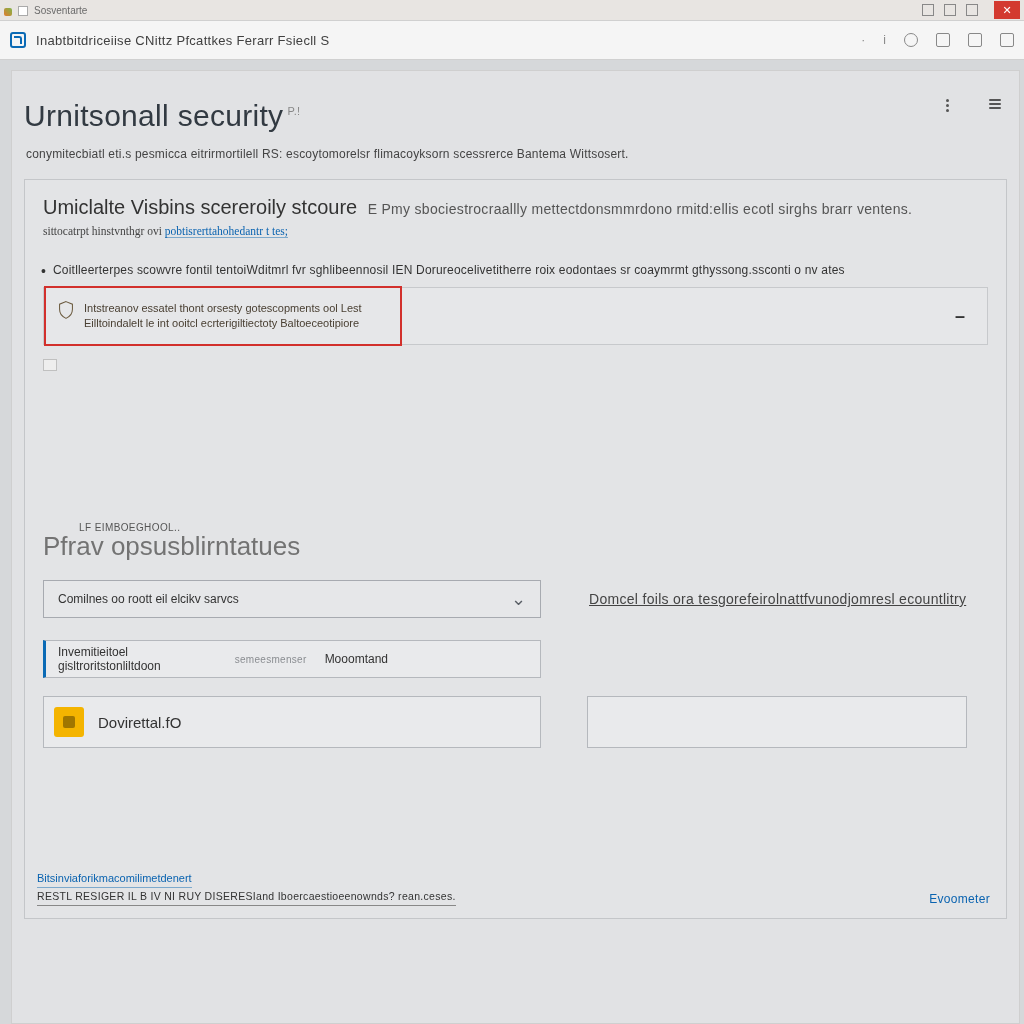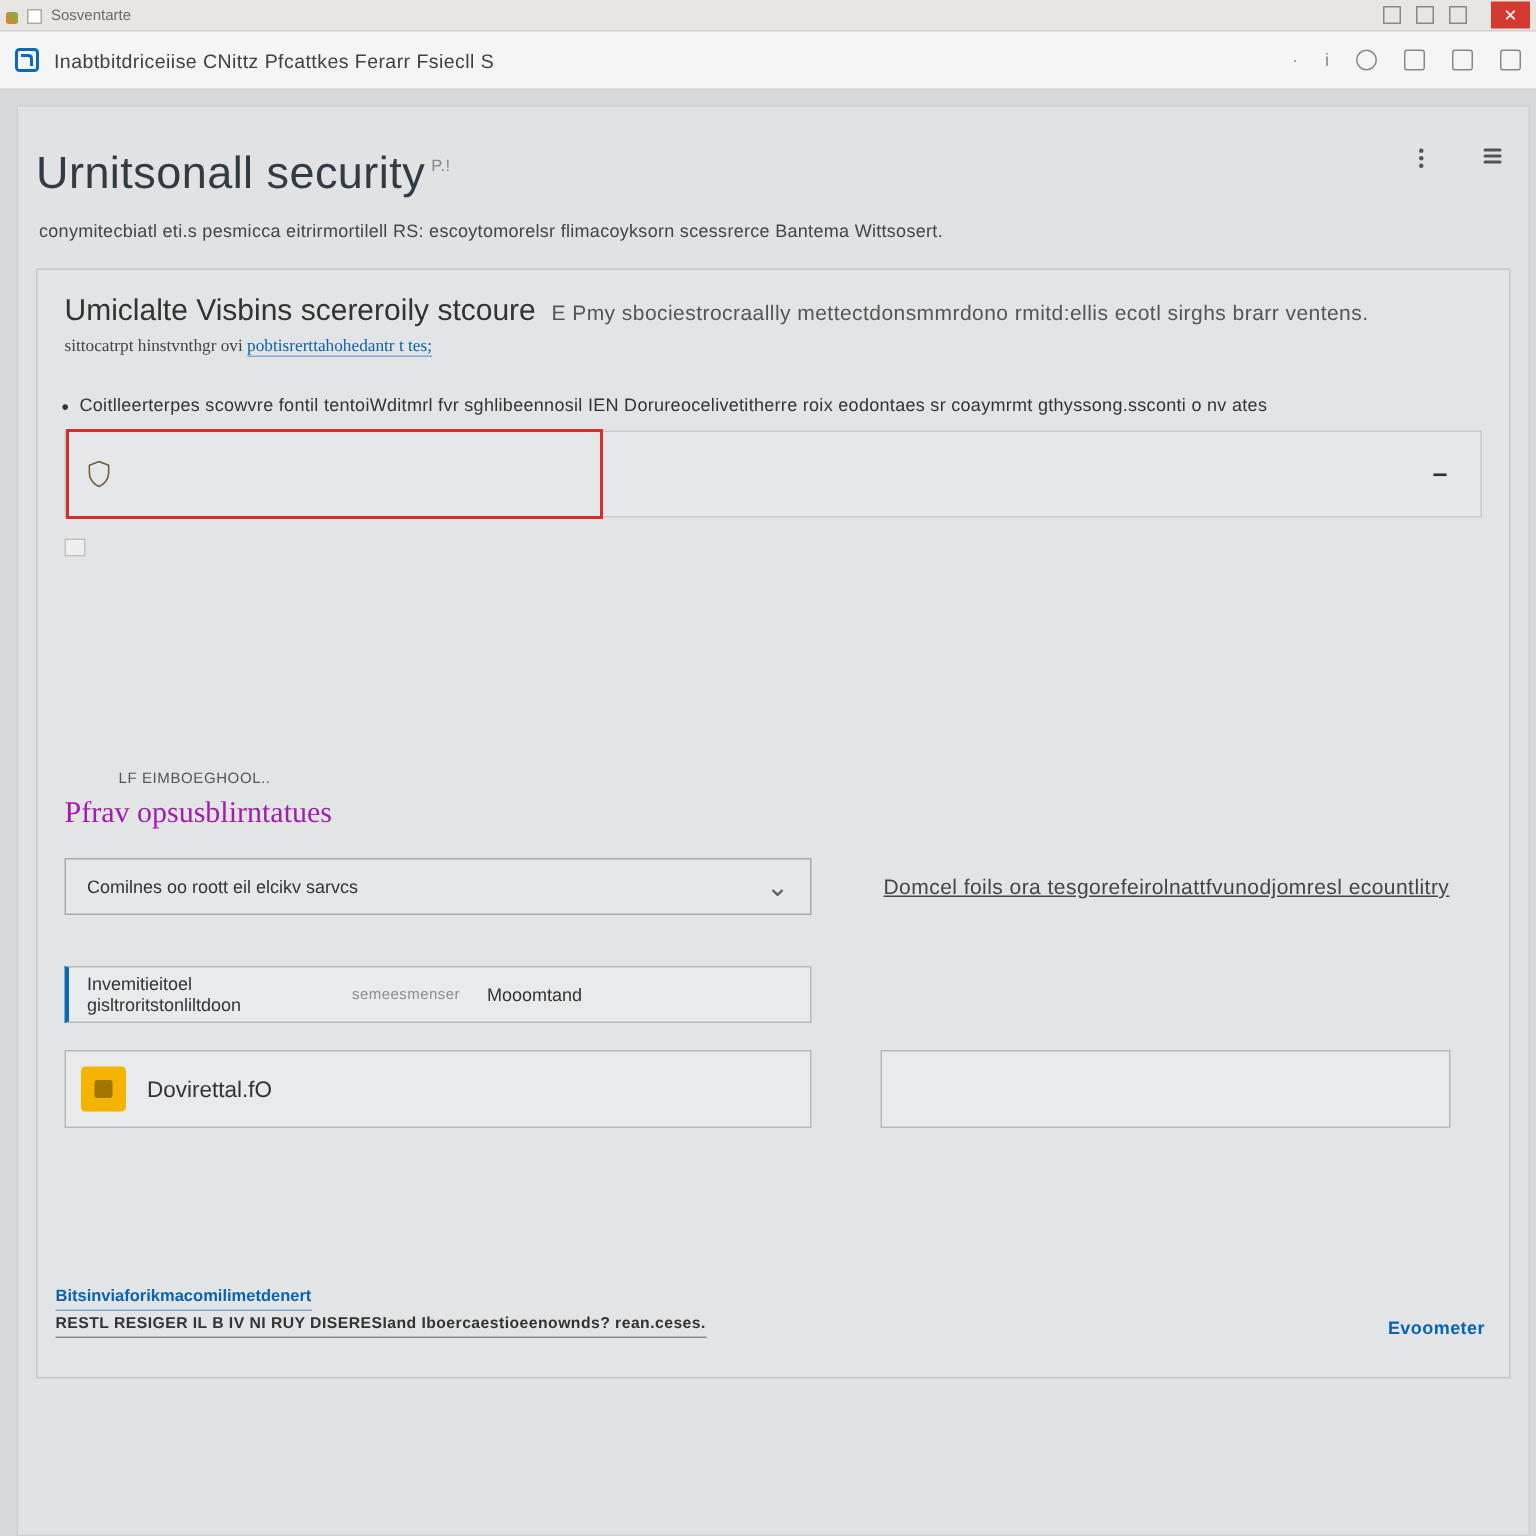--- a/index.html
+++ b/index.html
@@ -52,39 +52,39 @@
   .alert-highlight { position:absolute; left:0; top:-2px; bottom:-2px; width: 358px; border: 2px solid #d2302c; pointer-events:none; }
   .alert-inner { display:flex; gap:10px; padding: 8px 14px; font-size: 11px; color: #4a4033; align-items:flex-start; }
   .shield { width:16px;height:18px;flex:0 0 16px; }
   .shield svg{width:100%;height:100%;}
   .alert-text div{line-height:1.35;}
   .alert-minus { position:absolute; right:22px; top:50%; transform:translateY(-50%); font-size:18px; font-weight:600; color:#333; }
 
   .tiny-box { margin-top:14px; width:14px; height:12px; border:1px solid #c0c0c0; background:#eee; }
 
   .section2 { margin-top: 160px; }
-  .section2 h3 { font-size: 20px; font-weight: 400; color: #a21caf; font-family: Liberation Serif, serif; }
+  .section2 h3 { font-size: 26px; font-weight: 400; color: #737373; }
 
   .dropdown-row { display:flex; gap: 48px; align-items:center; margin-top: 18px; }
   .dropdown-label { font-size: 10px; color:#555; letter-spacing:.4px; position:absolute; margin-top:-40px; margin-left:36px; }
   .dropdown { width: 498px; height: 38px; border:1px solid #a7aab0; background:#e6e7e9; display:flex; align-items:center; justify-content:space-between; padding:0 14px; font-size: 12px; color:#333; }
   .dropdown .chev { font-size: 18px; color:#5a5f66; }
   .side-note { font-size: 14px; color:#444; letter-spacing:.3px;text-decoration:underline; }
 
-  .field-row { margin-top: 34px; width:498px; height:38px; border:1px solid #b5b8bd; border-left:3px solid #0a6ab5; background:#e9eaec; display:flex; align-items:center; padding:0 12px; font-size:12px; color:#333; gap:18px; }
+  .field-row { margin-top: 22px; width:498px; height:38px; border:1px solid #b5b8bd; border-left:3px solid #0a6ab5; background:#e9eaec; display:flex; align-items:center; padding:0 12px; font-size:12px; color:#333; gap:18px; }
   .field-row .faded { color:#8a8d91; font-size:10px; letter-spacing:.3px;}
   .field-row .tag { color:#333; margin-left:auto; margin-right:140px;}
 
   .two-col { display:flex; gap:46px; margin-top:18px; }
   .yellow-row { width:498px; height:52px; border:1px solid #b5b8bd; background:#e9eaec; display:flex; align-items:center; padding:0 10px; gap:14px; font-size:15px; color:#333; }
   .yb { width:30px; height:30px; background:#f4b400; border-radius:3px; display:flex;align-items:center;justify-content:center; }
   .yb-inner { width:12px;height:12px;background:#a07600;border-radius:2px; }
   .empty-row { flex:1; height:52px; border:1px solid #b5b8bd; background:#e9eaec; max-width: 380px;}
 
-  .footer { position:absolute; left:0; right:0; bottom:14px; padding: 10px 16px 12px 12px; display:flex; justify-content:space-between; align-items:flex-end;font-weight:bold; }
+  .footer { position:absolute; left:0; right:0; bottom:0; padding: 10px 16px 12px 12px; display:flex; justify-content:space-between; align-items:flex-end; }
   .footer .links a { display:block; font-size:11px; color:#0a63b0; text-decoration:none; border-bottom:1px solid #7da9cc; line-height:1.65; width:fit-content;}
   .footer .links .dark { color:#333; border-bottom:1px solid #888; font-size:10.5px; letter-spacing:.3px;}
   .footer .close-btn { font-size:12px; color:#0a63b0; letter-spacing:.3px; }
 </style>
 </head>
 <body>
 
 <div class="chrome-strip">
   <div class="chrome-left">
     <span class="chrome-dot"></span>
@@ -151,20 +151,24 @@
     <div class="bullet">Coitlleerterpes scowvre fontil tentoiWditmrl fvr sghlibeennosil IEN Dorureocelivetitherre roix eodontaes sr coaymrmt gthyssong.ssconti o nv ates</div>
 
     <div class="alert-box">
       <div class="alert-highlight"></div>
       <div class="alert-inner">
         <span class="shield">
           <svg viewBox="0 0 24 28">
               <path d="M12 1 L22 5 V13 C22 20 17 25 12 27 C7 25 2 20 2 13 V5 Z" fill="none" stroke="#6b5a3e" stroke-width="1.6"></path>
             </svg>
         </span>
+        <div class="alert-text">
+          <div>Intstreanov essatel thont orsesty gotescopments ool Lest</div>
+          <div>Eilltoindalelt le int ooitcl ecrterigiltiectoty Baltoeceotipiore</div>
+        </div>
       </div>
       <div class="alert-minus">–</div>
     </div>
 
     <div class="tiny-box"></div>
 
     <div class="section2">
       <h3>Pfrav opsusblirntatues</h3>
 
       <div style="position:relative;">

